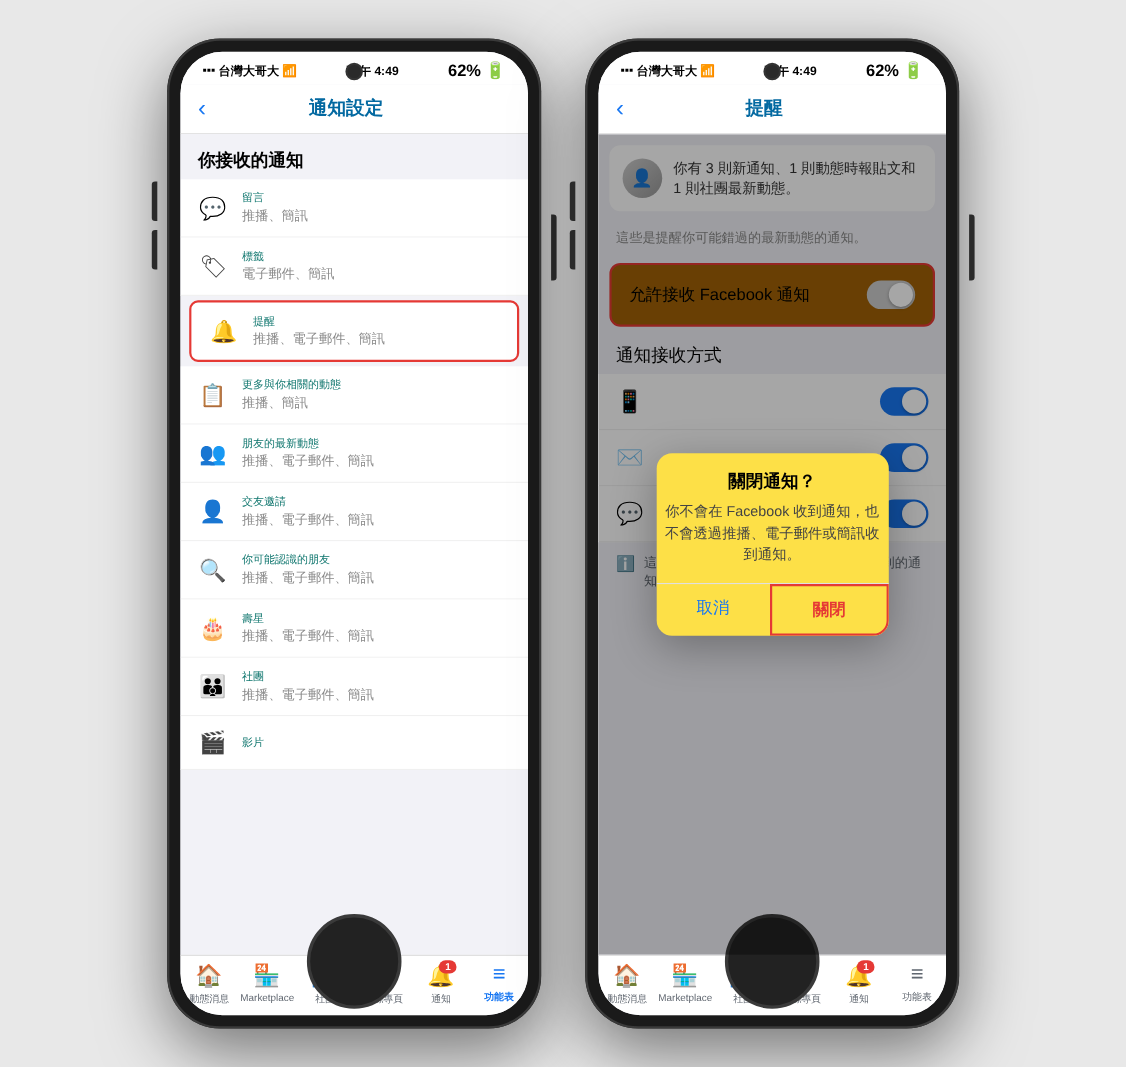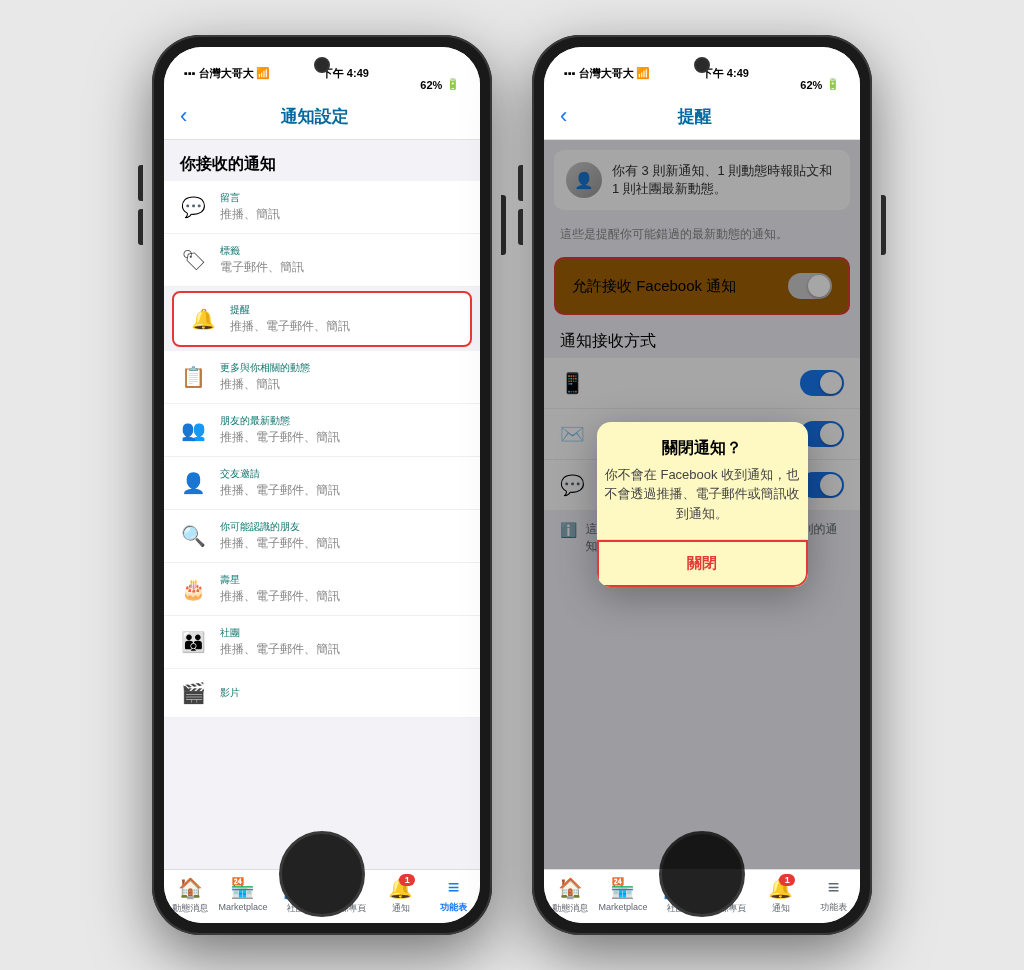--- a/index.html
+++ b/index.html
@@ -68,21 +68,21 @@
       align-items: center;
       padding: 8px 20px 4px;
       background: #fff;
       font-size: 11px;
       font-weight: 600;
       color: #000;
       flex-shrink: 0;
     }
 
     .status-left { display: flex; align-items: center; gap: 3px; font-size: 11px; }
-    .status-right { display: flex; align-items: center; gap: 4px; font-size: 11px; margin-top: 23px; }
+    .status-right { display: flex; align-items: center; gap: 4px; font-size: 15px; }
 
     .nav-bar {
       background: #fff;
       display: flex;
       align-items: center;
       padding: 8px 16px 10px;
       border-bottom: 1px solid #e0e0e0;
       flex-shrink: 0;
     }
 
@@ -310,21 +310,21 @@
       position: absolute;
       top: 0; left: 0; right: 0; bottom: 0;
       background: rgba(0,0,0,0.35);
       display: flex;
       align-items: center;
       justify-content: center;
       z-index: 10;
     }
 
     .dialog-box {
-      background: #fef9c3;
+      background: #fde047;
       border-radius: 14px;
       width: 211px;
       overflow: hidden;
       box-shadow: 0 10px 40px rgba(0,0,0,0.3);
     }
 
     .dialog-title {
       text-align: center;
       font-size: 16px;
       font-weight: 700;
@@ -602,20 +602,21 @@
       <div class="info-row">
         <span class="info-icon">ℹ️</span>
         <span class="info-text">這些設定不會影響其他粉絲專頁管理員收到的通知。</span>
       </div>
 
       <div class="dialog-overlay">
         <div class="dialog-box">
           <div class="dialog-title">關閉通知？</div>
           <div class="dialog-body">你不會在 Facebook 收到通知，也不會透過推播、電子郵件或簡訊收到通知。</div>
           <div class="dialog-buttons">
+            <div class="dialog-btn-cancel">取消</div>
             <div class="dialog-btn danger">關閉</div>
           </div>
         </div>
       </div>
     </div>
 
     <div class="tab-bar">
       <div class="tab-item">
         <span class="tab-icon">🏠</span>
         <span class="tab-label">動態消息</span>

